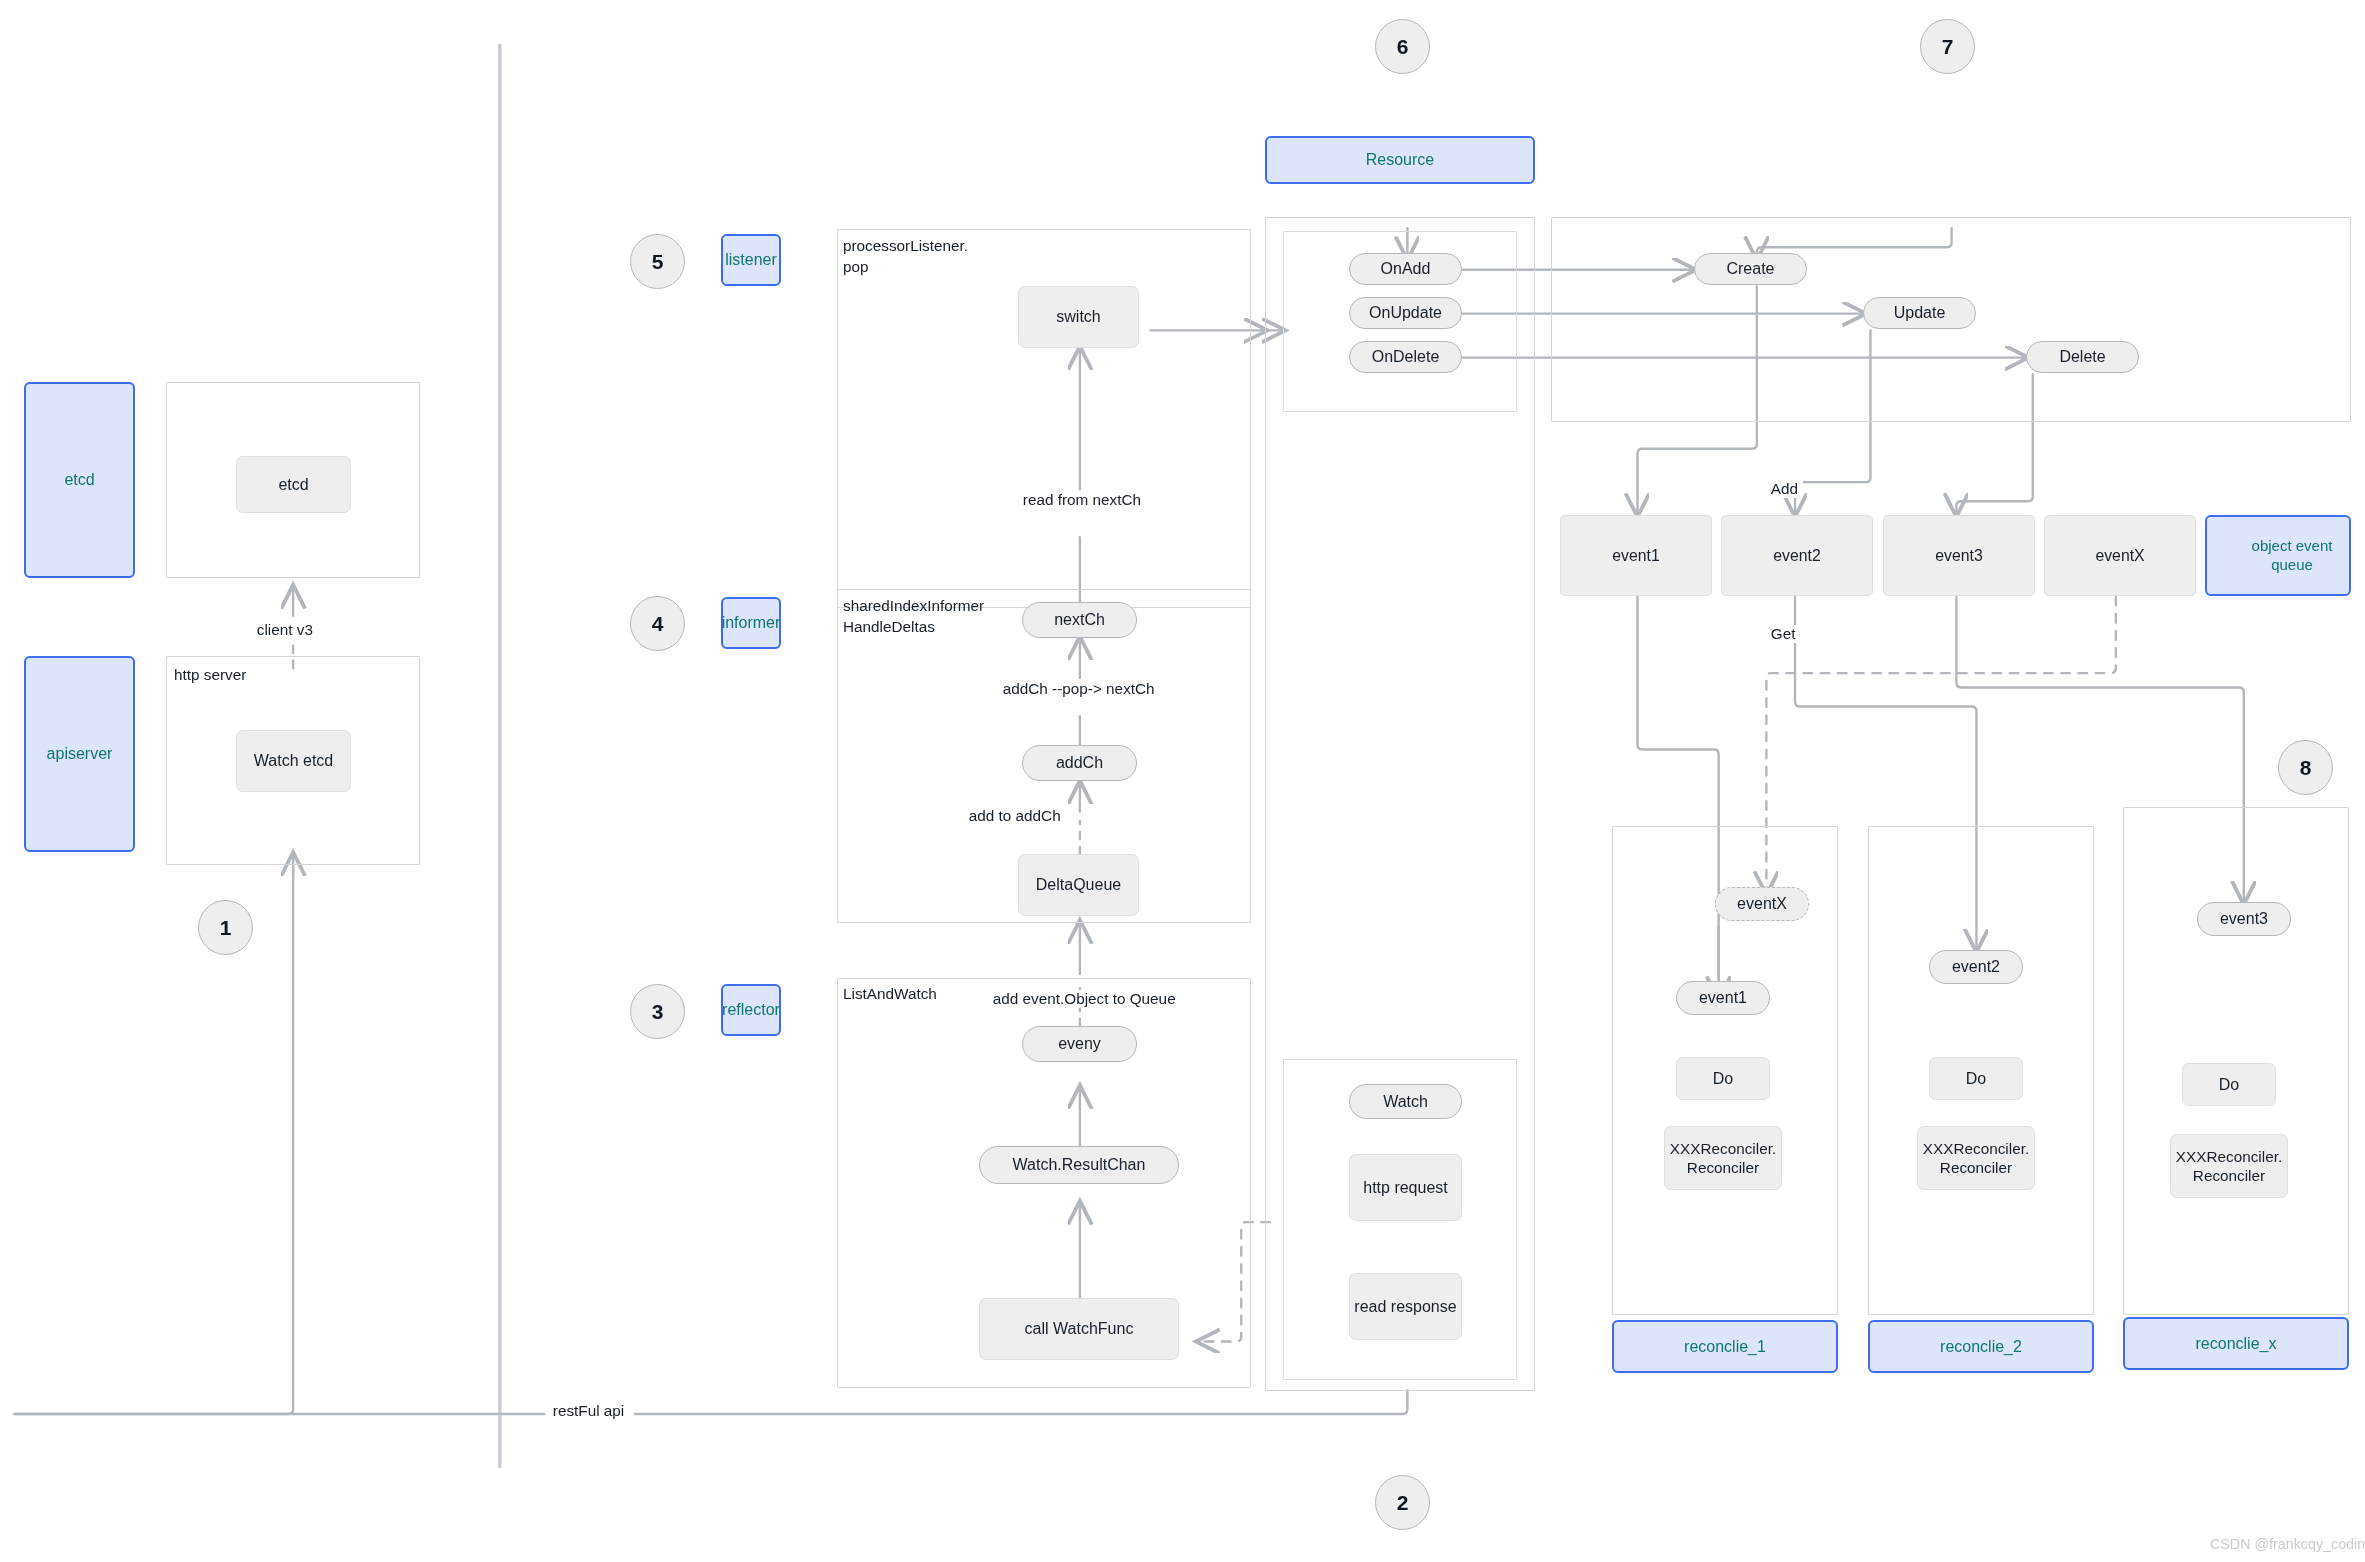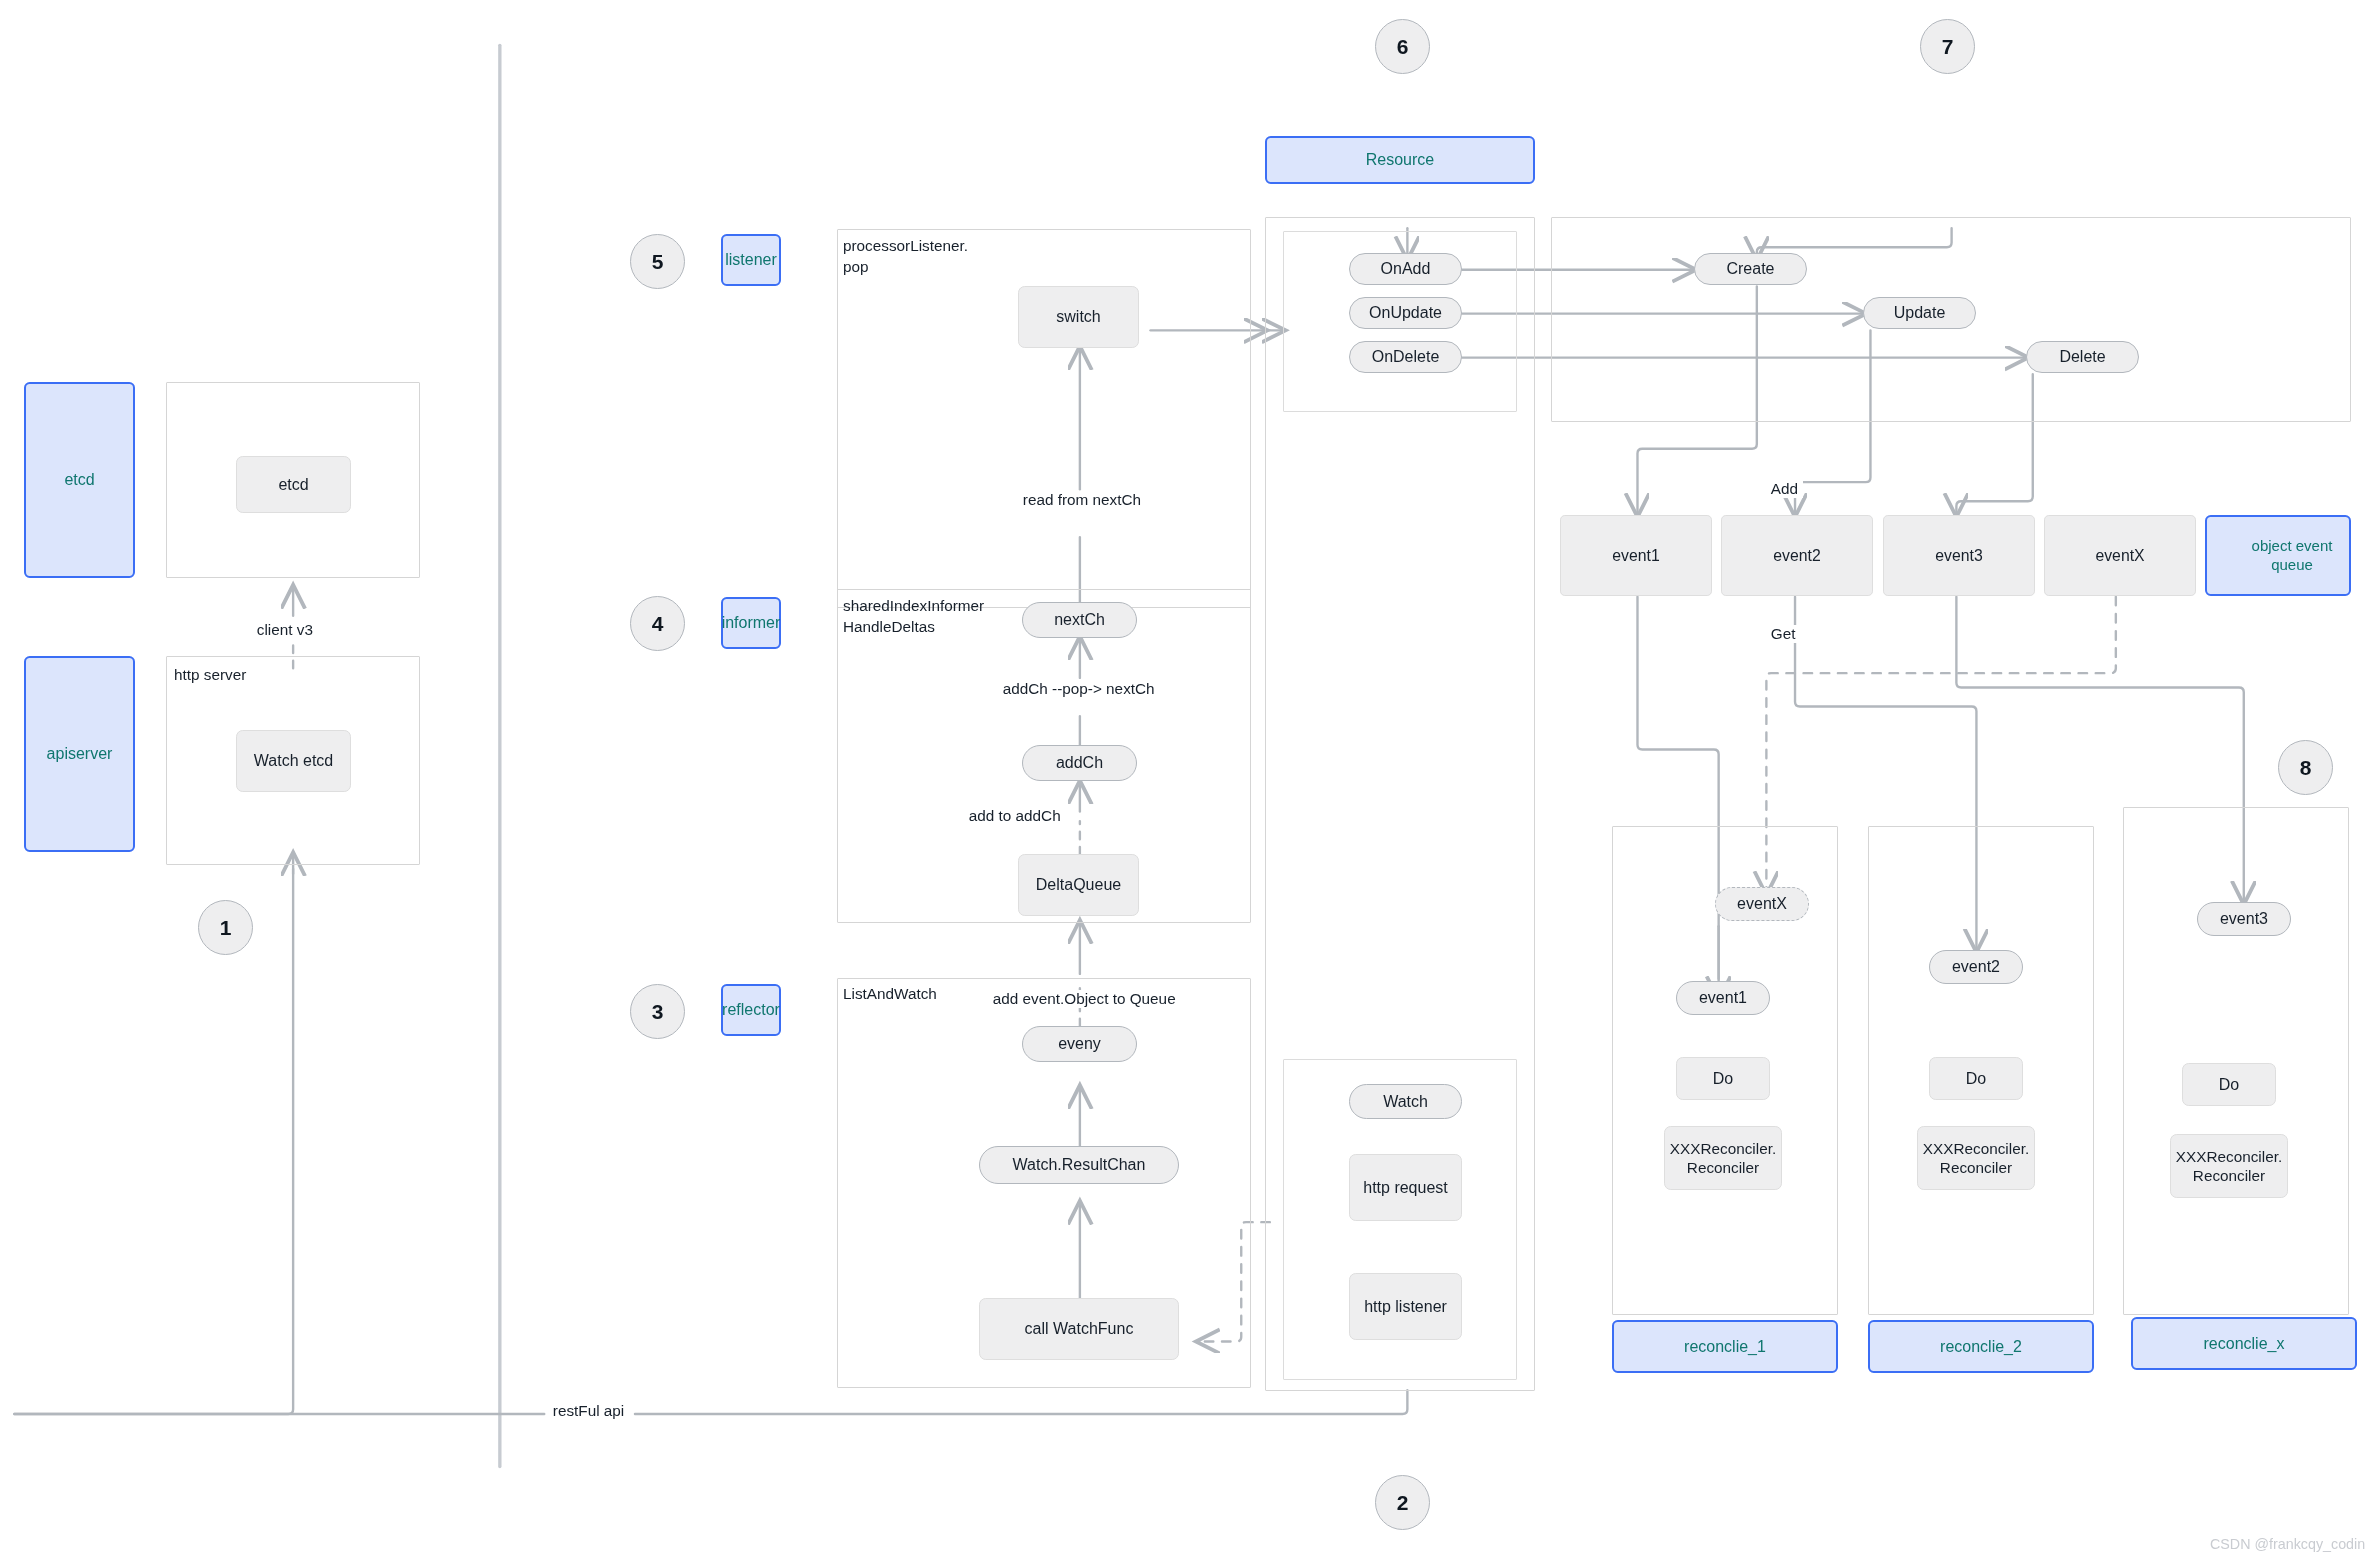--- a/index.html
+++ b/index.html
@@ -222,21 +222,21 @@
   <div class="container" style="left:1265px;top:217px;width:270px;height:1174px;"></div>
 
   <div class="container soft" style="left:1283px;top:231px;width:234px;height:181px;"></div>
   <div class="node grey-pill" style="left:1349px;top:253px;width:113px;height:32px;">OnAdd</div>
   <div class="node grey-pill" style="left:1349px;top:297px;width:113px;height:32px;">OnUpdate</div>
   <div class="node grey-pill" style="left:1349px;top:341px;width:113px;height:32px;">OnDelete</div>
 
   <div class="container soft" style="left:1283px;top:1059px;width:234px;height:321px;"></div>
   <div class="node grey-pill" style="left:1349px;top:1084px;width:113px;height:35px;">Watch</div>
   <div class="node grey-box" style="left:1349px;top:1154px;width:113px;height:67px;">http request</div>
-  <div class="node grey-box" style="left:1349px;top:1273px;width:113px;height:67px;">http listener</div>
+  <div class="node grey-box" style="left:1349px;top:1273px;width:113px;height:67px;">read response</div>
 
   <div class="node blue-box" style="left:1265px;top:136px;width:270px;height:48px;">Resource</div>
 
   <div class="container" style="left:1551px;top:217px;width:800px;height:205px;"></div>
   <div class="node grey-pill" style="left:1694px;top:253px;width:113px;height:32px;">Create</div>
   <div class="node grey-pill" style="left:1863px;top:297px;width:113px;height:32px;">Update</div>
   <div class="node grey-pill" style="left:2026px;top:341px;width:113px;height:32px;">Delete</div>
 
   <div class="edge-label" style="left:1766px;top:480px;">Add</div>
 
@@ -261,21 +261,21 @@
   <div class="node grey-box" style="left:1929px;top:1057px;width:94px;height:43px;">Do</div>
   <div class="node grey-box" style="left:1917px;top:1126px;width:118px;height:64px;font-size:15.3px;">XXXReconciler.
 Reconciler</div>
   <div class="node blue-box" style="left:1868px;top:1320px;width:226px;height:53px;">reconclie_2</div>
 
   <div class="container" style="left:2123px;top:807px;width:226px;height:508px;"></div>
   <div class="node grey-pill" style="left:2197px;top:902px;width:94px;height:34px;">event3</div>
   <div class="node grey-box" style="left:2182px;top:1063px;width:94px;height:43px;">Do</div>
   <div class="node grey-box" style="left:2170px;top:1134px;width:118px;height:64px;font-size:15.3px;">XXXReconciler.
 Reconciler</div>
-  <div class="node blue-box" style="left:2123px;top:1317px;width:226px;height:53px;margin-left:8px;">reconclie_x</div>
+  <div class="node blue-box" style="left:2123px;top:1317px;width:226px;height:53px;">reconclie_x</div>
 
   <div class="circle" style="left:630px;top:234px;width:55px;height:55px;">5</div>
   <div class="circle" style="left:630px;top:596px;width:55px;height:55px;">4</div>
   <div class="circle" style="left:630px;top:984px;width:55px;height:55px;">3</div>
   <div class="circle" style="left:198px;top:900px;width:55px;height:55px;">1</div>
   <div class="circle" style="left:1375px;top:19px;width:55px;height:55px;">6</div>
   <div class="circle" style="left:1920px;top:19px;width:55px;height:55px;">7</div>
   <div class="circle" style="left:2278px;top:740px;width:55px;height:55px;">8</div>
   <div class="circle" style="left:1375px;top:1475px;width:55px;height:55px;">2</div>
 

